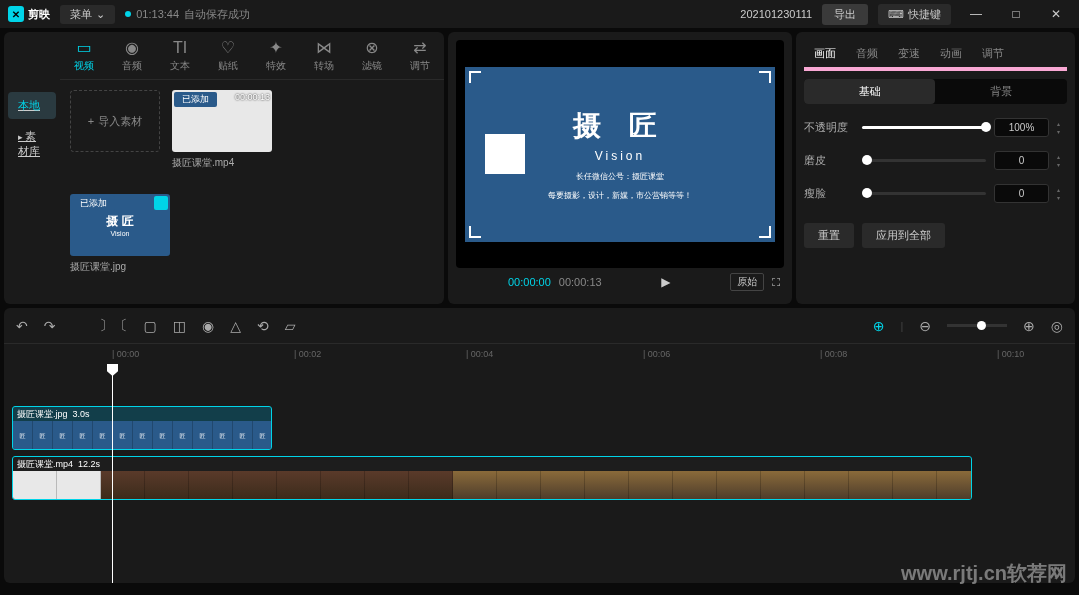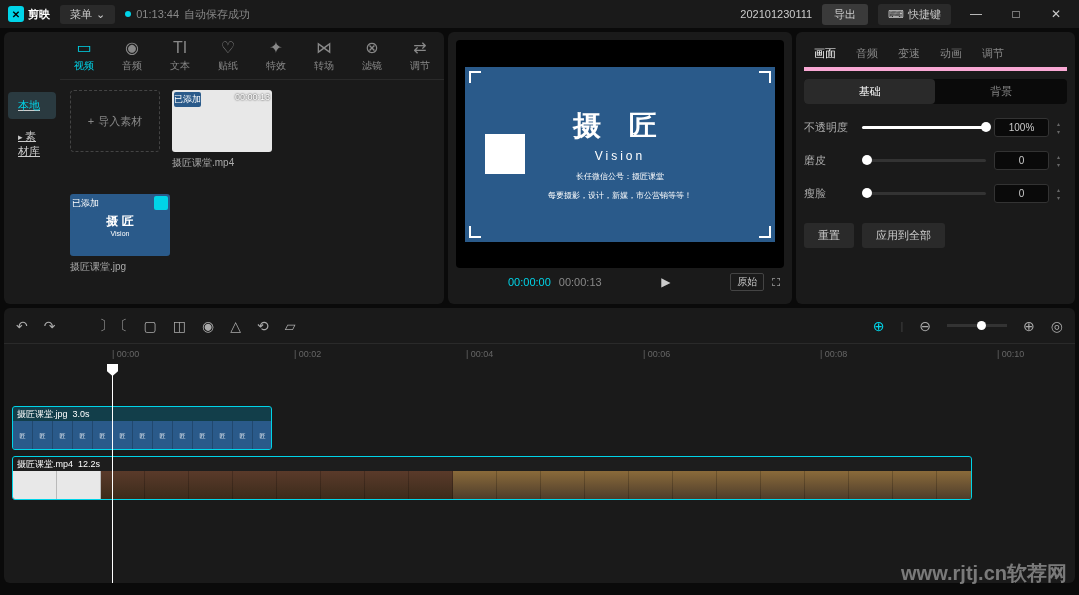--- a/index.html
+++ b/index.html
@@ -26,21 +26,21 @@
 .left-side { width:90px; padding:8px 4px; display:flex; flex-direction:column; gap:4px;text-decoration:underline; }
 .side-item { padding:6px 10px; border-radius:4px; cursor:pointer; color:#ccc; }
 .side-item.active { background:#2a3a40; color:#00d4e8; }
 .side-item.expand::before { content:"▸ "; font-size:9px; }
 .media-grid { flex:1; padding:10px; display:flex; flex-wrap:wrap; gap:12px; align-content:flex-start; }
 .import-box { width:90px; height:62px; border:1px dashed #444; border-radius:4px; display:flex; align-items:center; justify-content:center; cursor:pointer; color:#888; gap:4px; }
 .media-item { width:100px; }
 .media-thumb { width:100px; height:62px; background:#2a2a2a; border-radius:3px; position:relative; overflow:hidden; }
 .media-thumb.blue { background:#2a5a8a; display:flex; flex-direction:column; align-items:center; justify-content:center; color:#fff; }
 .media-thumb.white { background:#e8e8e8; }
-.media-badge { position:absolute; top:2px; left:2px; background:#2a5a8a; color:#fff; font-size:9px; padding:1px 0; border-radius:2px; }
+.media-badge { position:absolute; top:2px; left:2px; background:#2a5a8a; color:#fff; font-size:9px; padding:1px 8px; border-radius:2px; }
 .media-dur { position:absolute; top:2px; right:2px; color:#fff; font-size:9px; text-shadow:0 0 2px #000; }
 .media-icon { position:absolute; top:2px; right:2px; width:14px; height:14px; background:#00d4e8; border-radius:2px; }
 .media-name { font-size:10px; color:#aaa; margin-top:4px; }
 .preview-panel { width:345px; background:#1a1a1a; border-radius:6px; margin:4px 2px; display:flex; flex-direction:column; padding:8px; }
 .preview-video { flex:1; background:#000; border-radius:4px; display:flex; align-items:center; justify-content:center; position:relative; }
 .preview-inner { width:310px; height:175px; background:#2a5a8a; display:flex; flex-direction:column; align-items:center; justify-content:center; color:#fff; position:relative; }
 .pv-corner { position:absolute; width:12px; height:12px; border:2px solid #fff; }
 .pv-corner.tl { top:4px; left:4px; border-right:none; border-bottom:none; }
 .pv-corner.tr { top:4px; right:4px; border-left:none; border-bottom:none; }
 .pv-corner.bl { bottom:4px; left:4px; border-right:none; border-top:none; }

